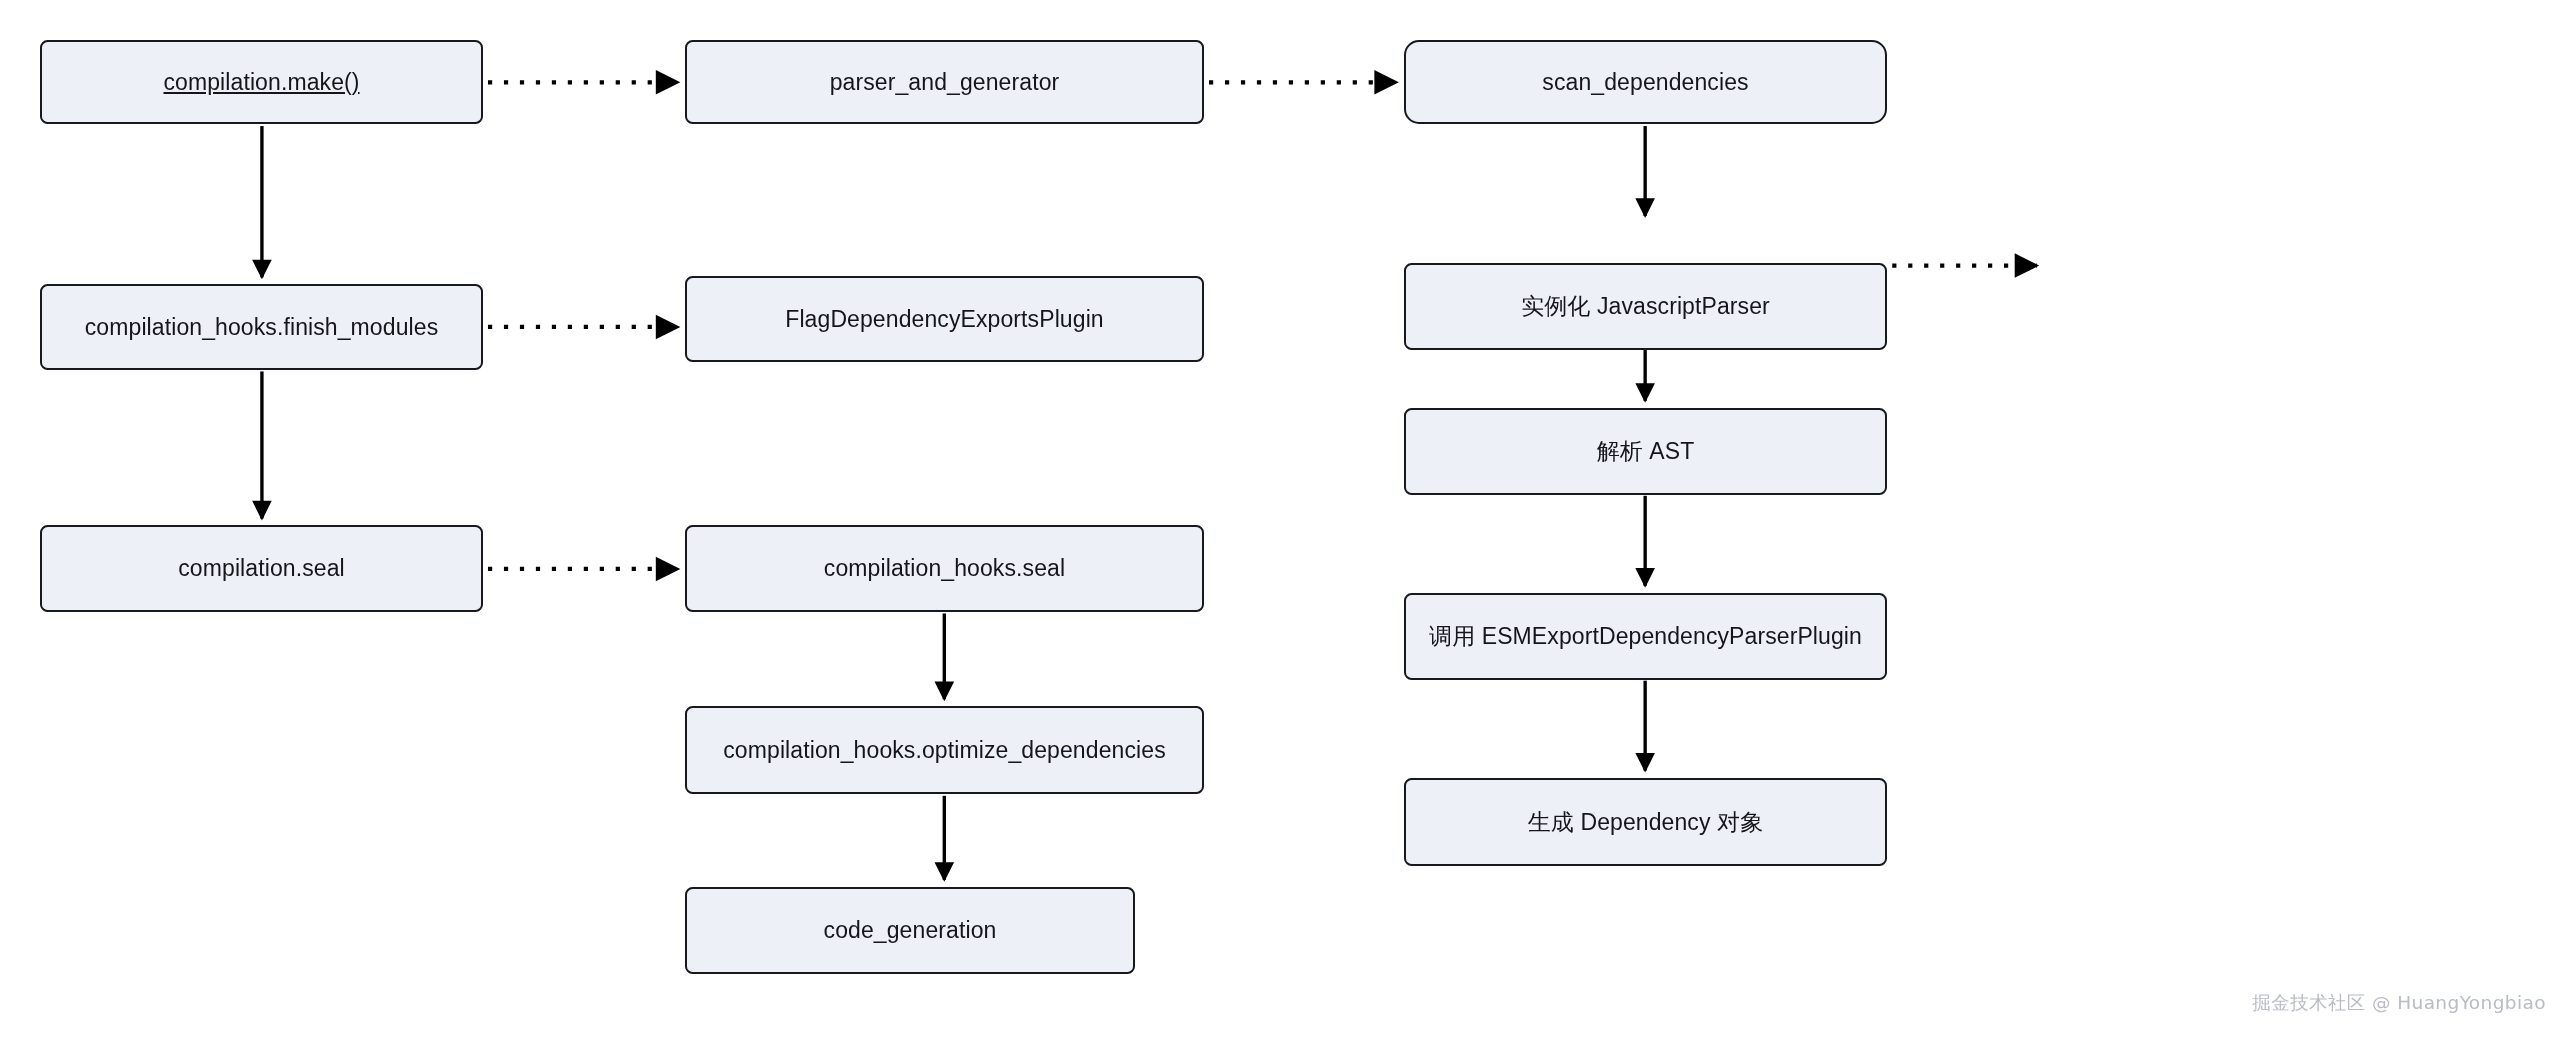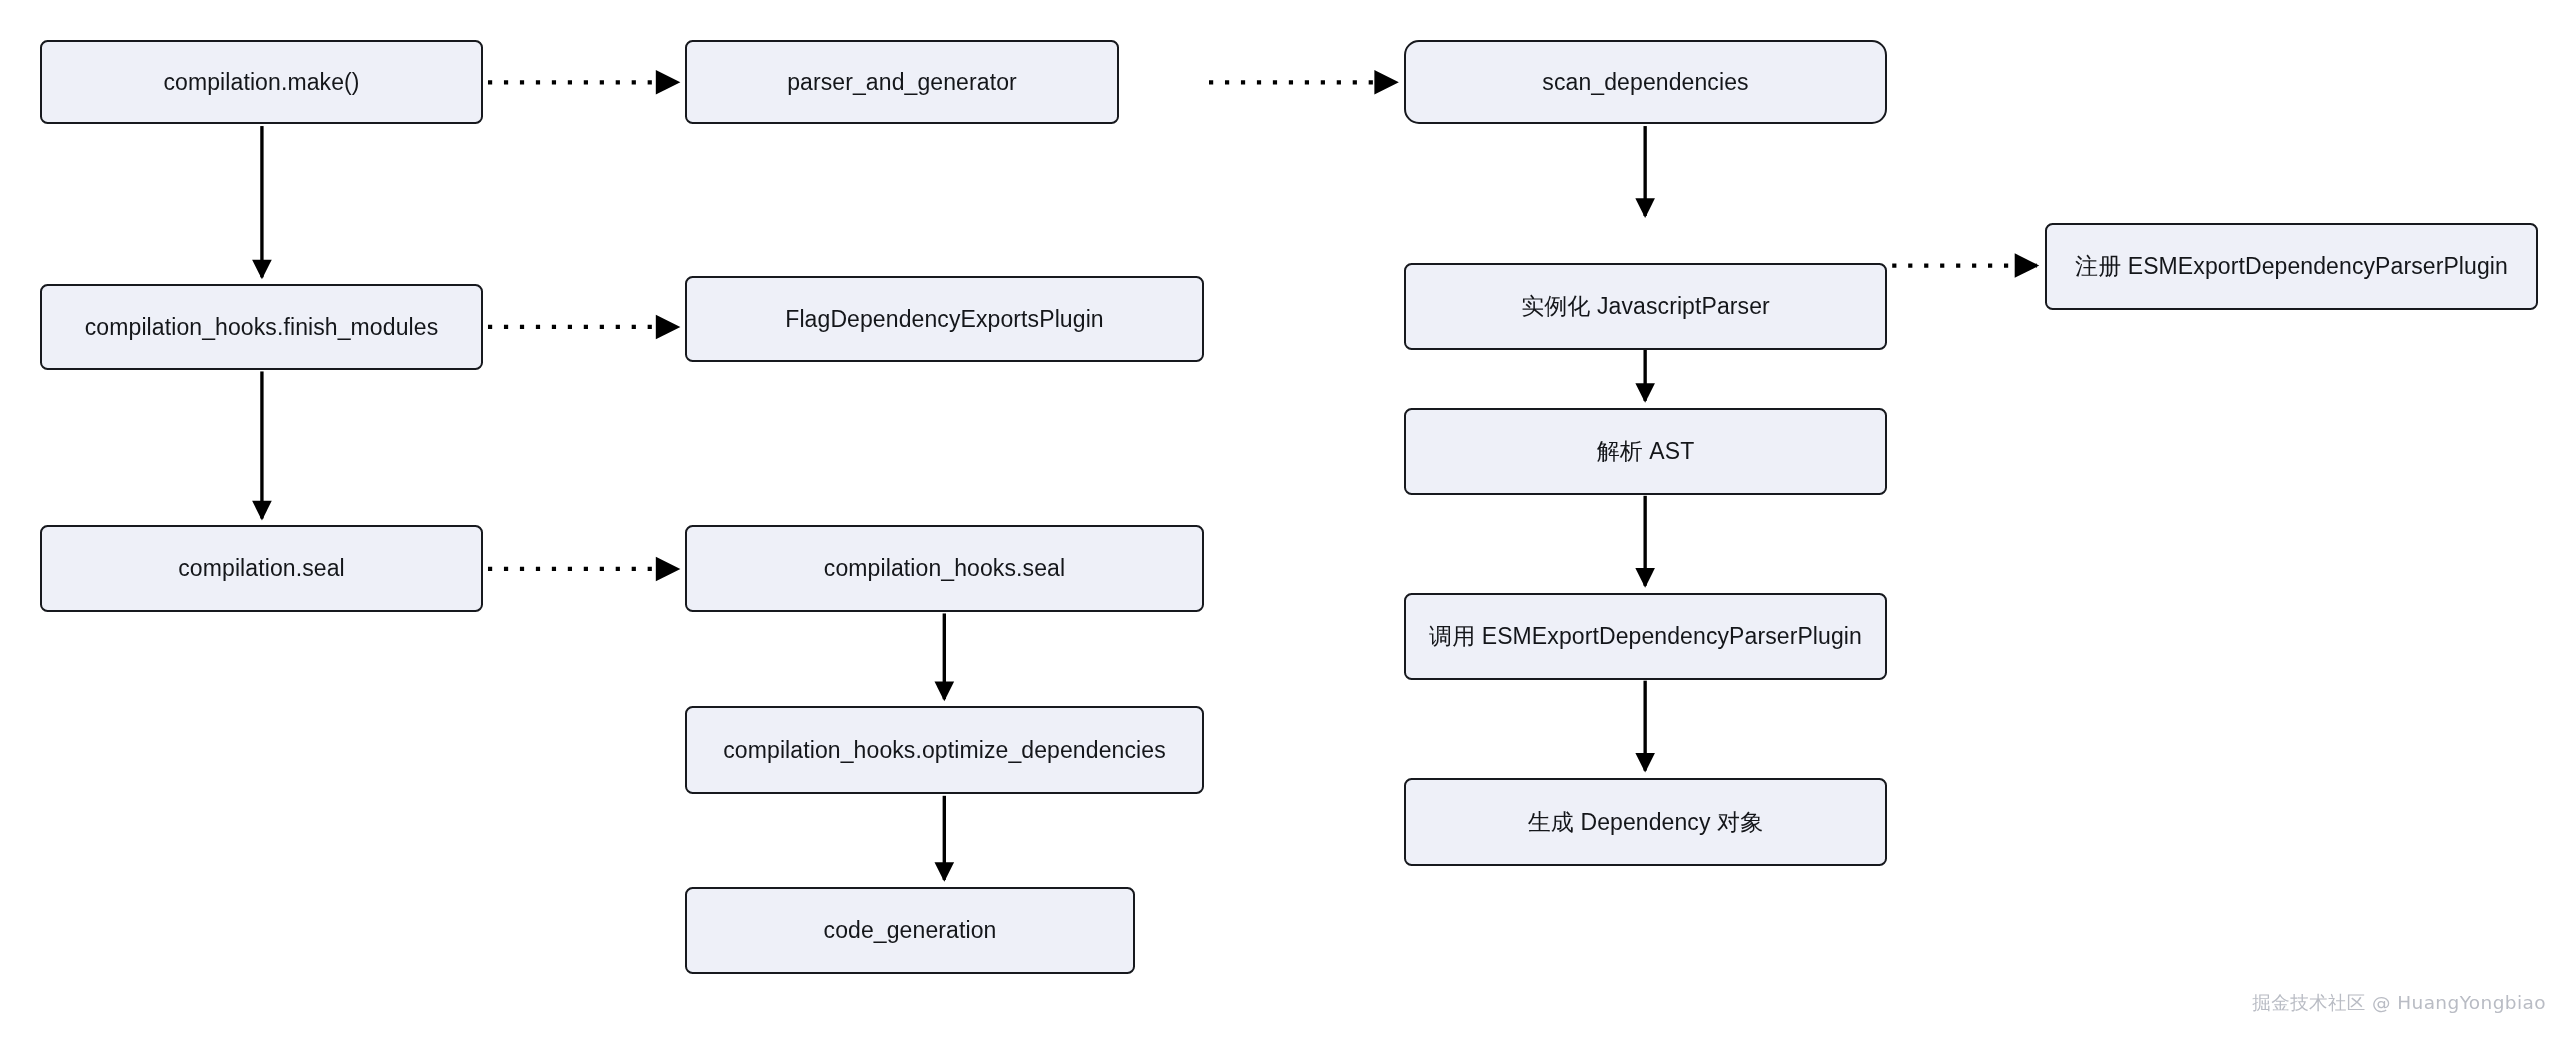--- a/index.html
+++ b/index.html
@@ -89,33 +89,33 @@
 
     <line x1="2251" y1="316" x2="2423" y2="316" stroke="#000000" stroke-width="5" stroke-dasharray="5 14" stroke-linecap="butt" marker-end="url(#arrowDotted)"></line>
 
     <line x1="1957" y1="370" x2="1957" y2="477" stroke="#000000" stroke-width="4" marker-end="url(#arrowSolid)"></line>
 
     <line x1="1957" y1="590" x2="1957" y2="697" stroke="#000000" stroke-width="4" marker-end="url(#arrowSolid)"></line>
 
     <line x1="1957" y1="810" x2="1957" y2="917" stroke="#000000" stroke-width="4" marker-end="url(#arrowSolid)"></line>
   </svg>
 
-  <div class="node" style="left:40px; top:40px; width:443px; height:84px;">
+  <div class="node" style="left:40px; top:40px; width:443px; height:84px;text-decoration:underline;">
     <span class="node-label">compilation.make()</span>
   </div>
 
   <div class="node" style="left:40px; top:284px; width:443px; height:86px;">
     <span class="node-label">compilation_hooks.finish_modules</span>
   </div>
 
   <div class="node" style="left:40px; top:525px; width:443px; height:87px;">
     <span class="node-label">compilation.seal</span>
   </div>
 
-  <div class="node" style="left:685px; top:40px; width:434px; height:84px;">
+  <div class="node" style="left:685px; top:40px; width:519px; height:84px;">
     <span class="node-label">parser_and_generator</span>
   </div>
 
   <div class="node" style="left:685px; top:276px; width:519px; height:86px;">
     <span class="node-label">FlagDependencyExportsPlugin</span>
   </div>
 
   <div class="node" style="left:685px; top:525px; width:519px; height:87px;">
     <span class="node-label">compilation_hooks.seal</span>
   </div>
@@ -141,20 +141,17 @@
   </div>
 
   <div class="node" style="left:1404px; top:593px; width:483px; height:87px;">
     <span class="node-label">调用 ESMExportDependencyParserPlugin</span>
   </div>
 
   <div class="node" style="left:1404px; top:778px; width:483px; height:88px;">
     <span class="node-label">生成 Dependency 对象</span>
   </div>
 
-  <div class="node" style="left:2045px; top:223px; width:493px; height:87px;">
-    <span class="node-label">注册 ESMExportDependencyParserPlugin</span>
-  </div>
 
   <div class="watermark">掘金技术社区 @ HuangYongbiao</div>
 
 </div>
 
 
 </body></html>

